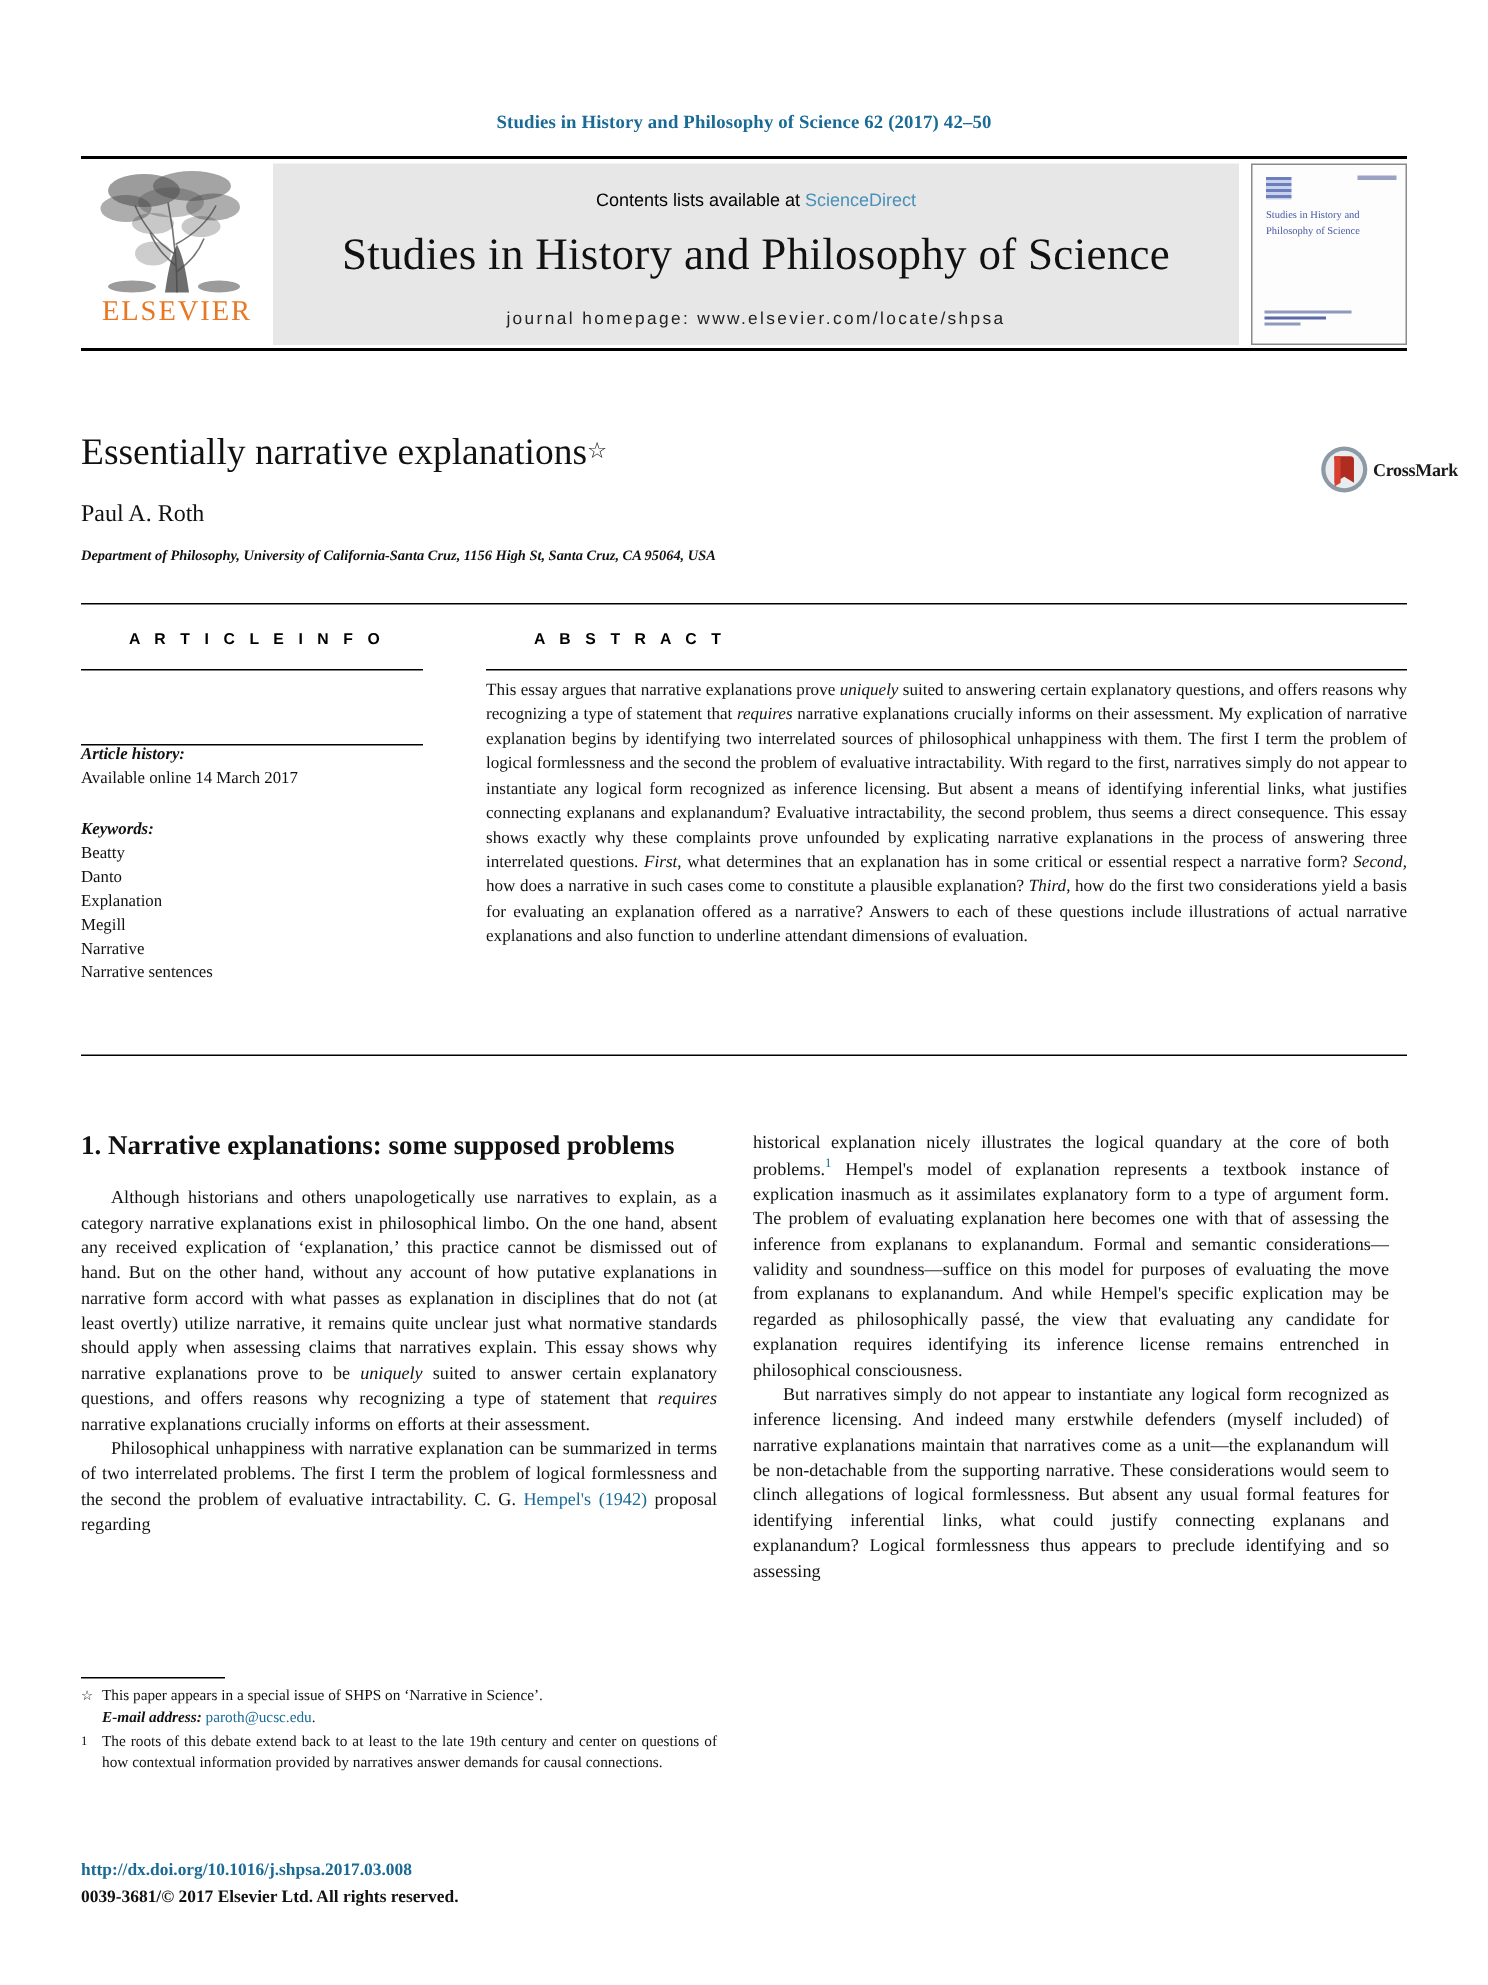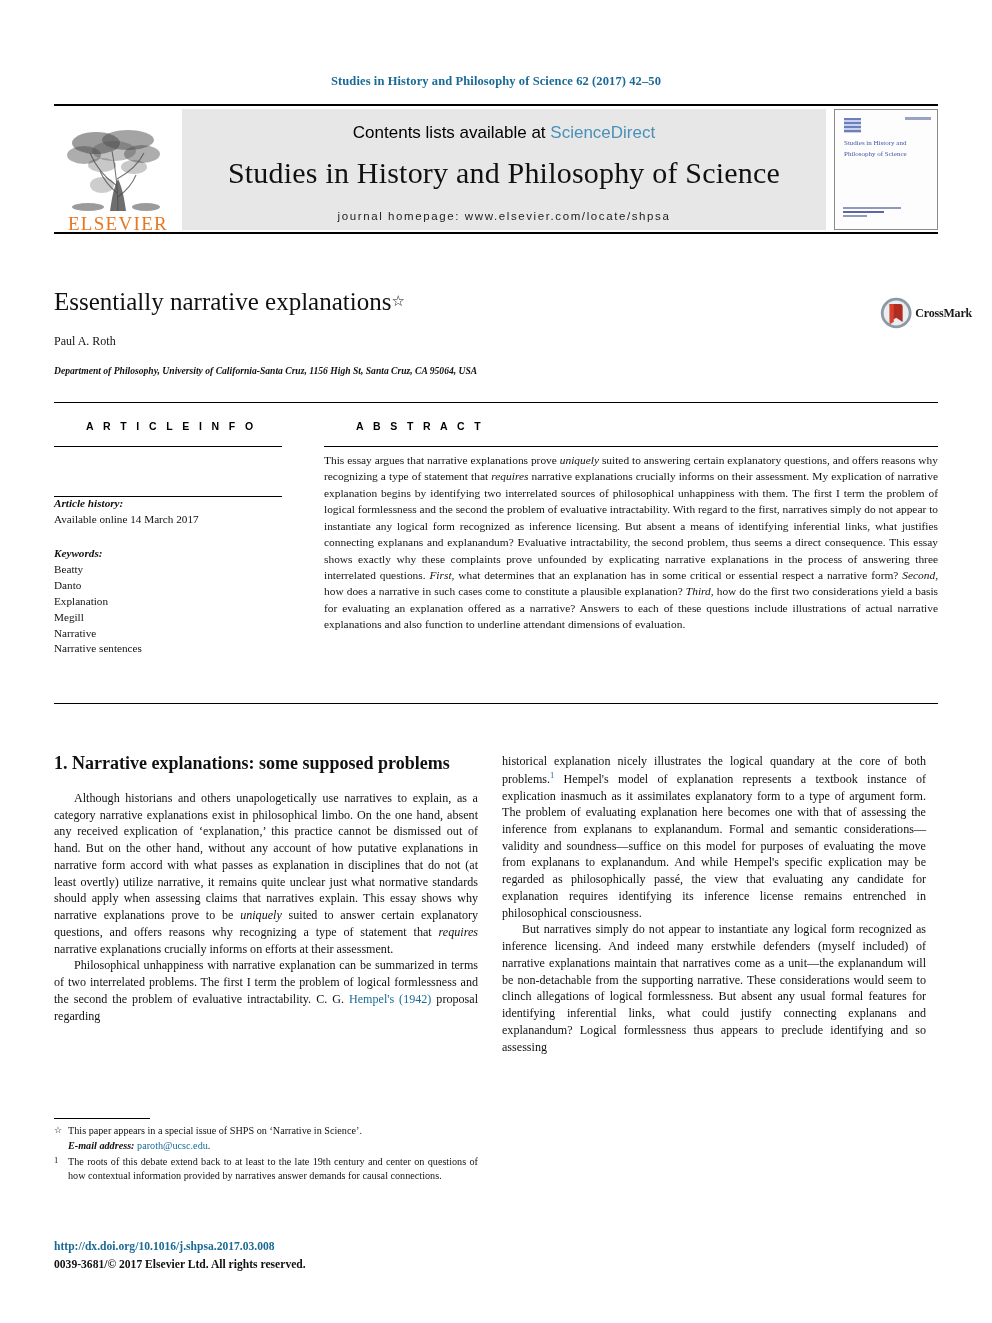--- a/index.html
+++ b/index.html
@@ -54,21 +54,21 @@
     align-items: stretch;
   }
   .elsevier-logo {
     width: 128px;
     flex: 0 0 128px;
     position: relative;
     display: flex;
     flex-direction: column;
     align-items: center;
     justify-content: flex-end;
-    padding-bottom: 0;
+    padding-bottom: 16px;
     box-sizing: border-box;
   }
   .tree-svg { display:block; }
   .elsevier-word {
     font-family: "Liberation Serif", serif;
     font-size: 19px;
     letter-spacing: 1.3px;
     color: #e87722;
     line-height: 1;
     margin-top: 1px;
@@ -78,21 +78,21 @@
     background: #e7e7e7;
     margin: 3px 0 3px 0;
     display: flex;
     flex-direction: column;
     align-items: center;
     justify-content: center;
     position: relative;
   }
   .contents-line {
     font-family: "Liberation Sans", sans-serif;
-    font-size: 17px;
+    font-size: 12px;
     color: #000;
     margin-top: 6px;
   }
   .contents-line .sd-link {
     color: #4a90b8;
     text-decoration: none;
   }
   .journal-title {
     font-family: "Liberation Serif", serif;
     font-size: 30px;
@@ -157,21 +157,21 @@
     width: 700px;
     font-family: "Liberation Serif", serif;
     font-size: 25px;
     color: #111;
   }
   .title-star { font-size: 15px; vertical-align: 4px; }
   .author {
     position: absolute;
     left: 54px; top: 334px;
     font-family: "Liberation Serif", serif;
-    font-size: 12px;
+    font-size: 16px;
     color: #111;
   }
   .affiliation {
     position: absolute;
     left: 54px; top: 365px;
     width: 700px;
     font-family: "Liberation Serif", serif;
     font-style: italic;
     font-weight: bold;
     font-size: 9.6px;

